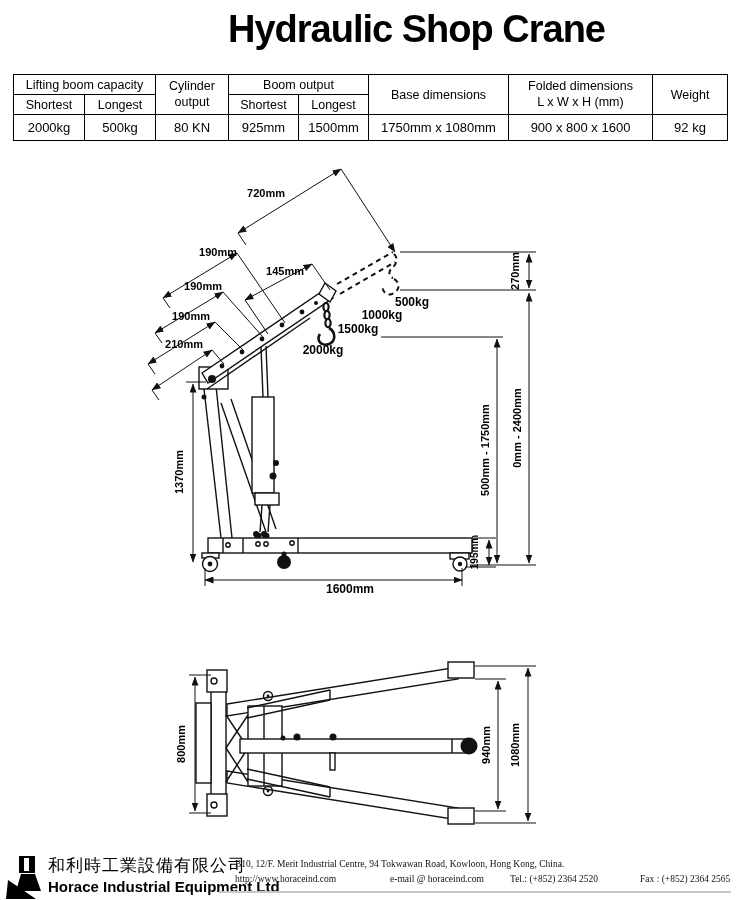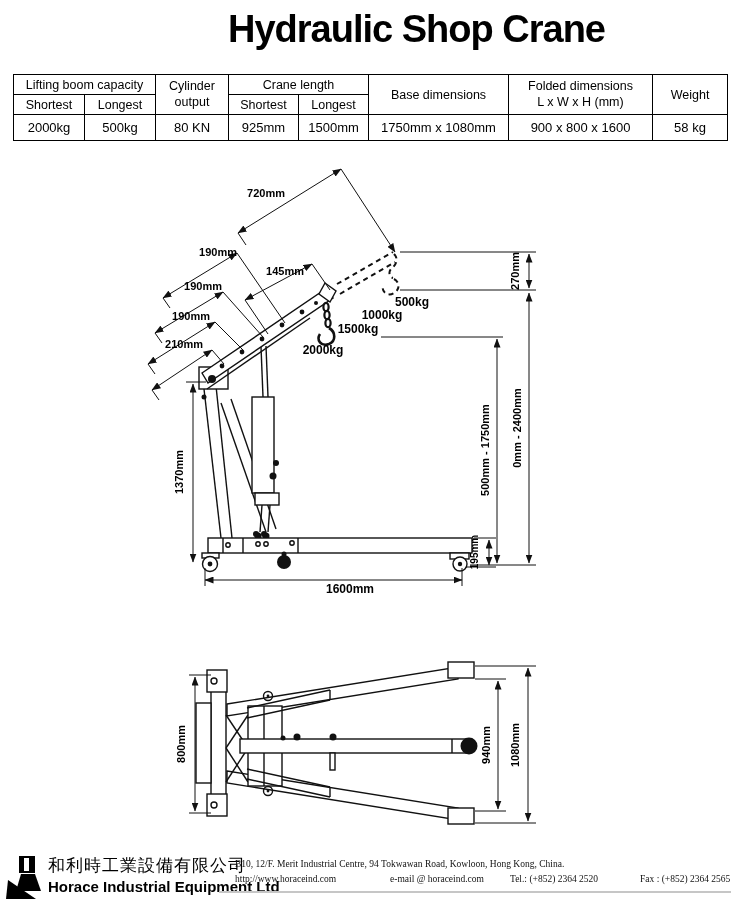--- a/index.html
+++ b/index.html
@@ -57,41 +57,41 @@
     <col style="width:70px">
       <col style="width:140px">
       <col style="width:144px">
       <col style="width:75px">
   </colgroup>
   <tbody>
       <tr>
     <th colspan="2">Lifting boom capacity</th>
     <th rowspan="2" class="pre">Cylinder
 output</th>
-    <th colspan="2">Crane length</th>
+    <th colspan="2">Boom output</th>
     <th rowspan="2">Base dimensions</th>
     <th rowspan="2" class="pre">Folded dimensions
 L x W x H (mm)</th>
     <th rowspan="2">Weight</th>
   </tr>
   <tr>
     <th>Shortest</th>
     <th>Longest</th>
     <th>Shortest</th>
     <th>Longest</th>
   </tr>
   <tr>
     <td>2000kg</td>
     <td>500kg</td>
     <td>80 KN</td>
     <td>925mm</td>
     <td>1500mm</td>
     <td>1750mm x 1080mm</td>
     <td>900 x 800 x 1600</td>
-    <td>58 kg</td>
+    <td>92 kg</td>
   </tr>
 </tbody>
   </table>
 
 <svg id="side-view" class="drawing" width="739" height="465" viewBox="0 0 739 465">
   <defs>
     <marker id="m1" markerUnits="userSpaceOnUse" markerWidth="9" markerHeight="7" refX="8.5" refY="3.5" orient="auto-start-reverse">
       <path d="M0,0 L9,3.5 L0,7 Z" fill="#111"></path>
     </marker>
   </defs>

